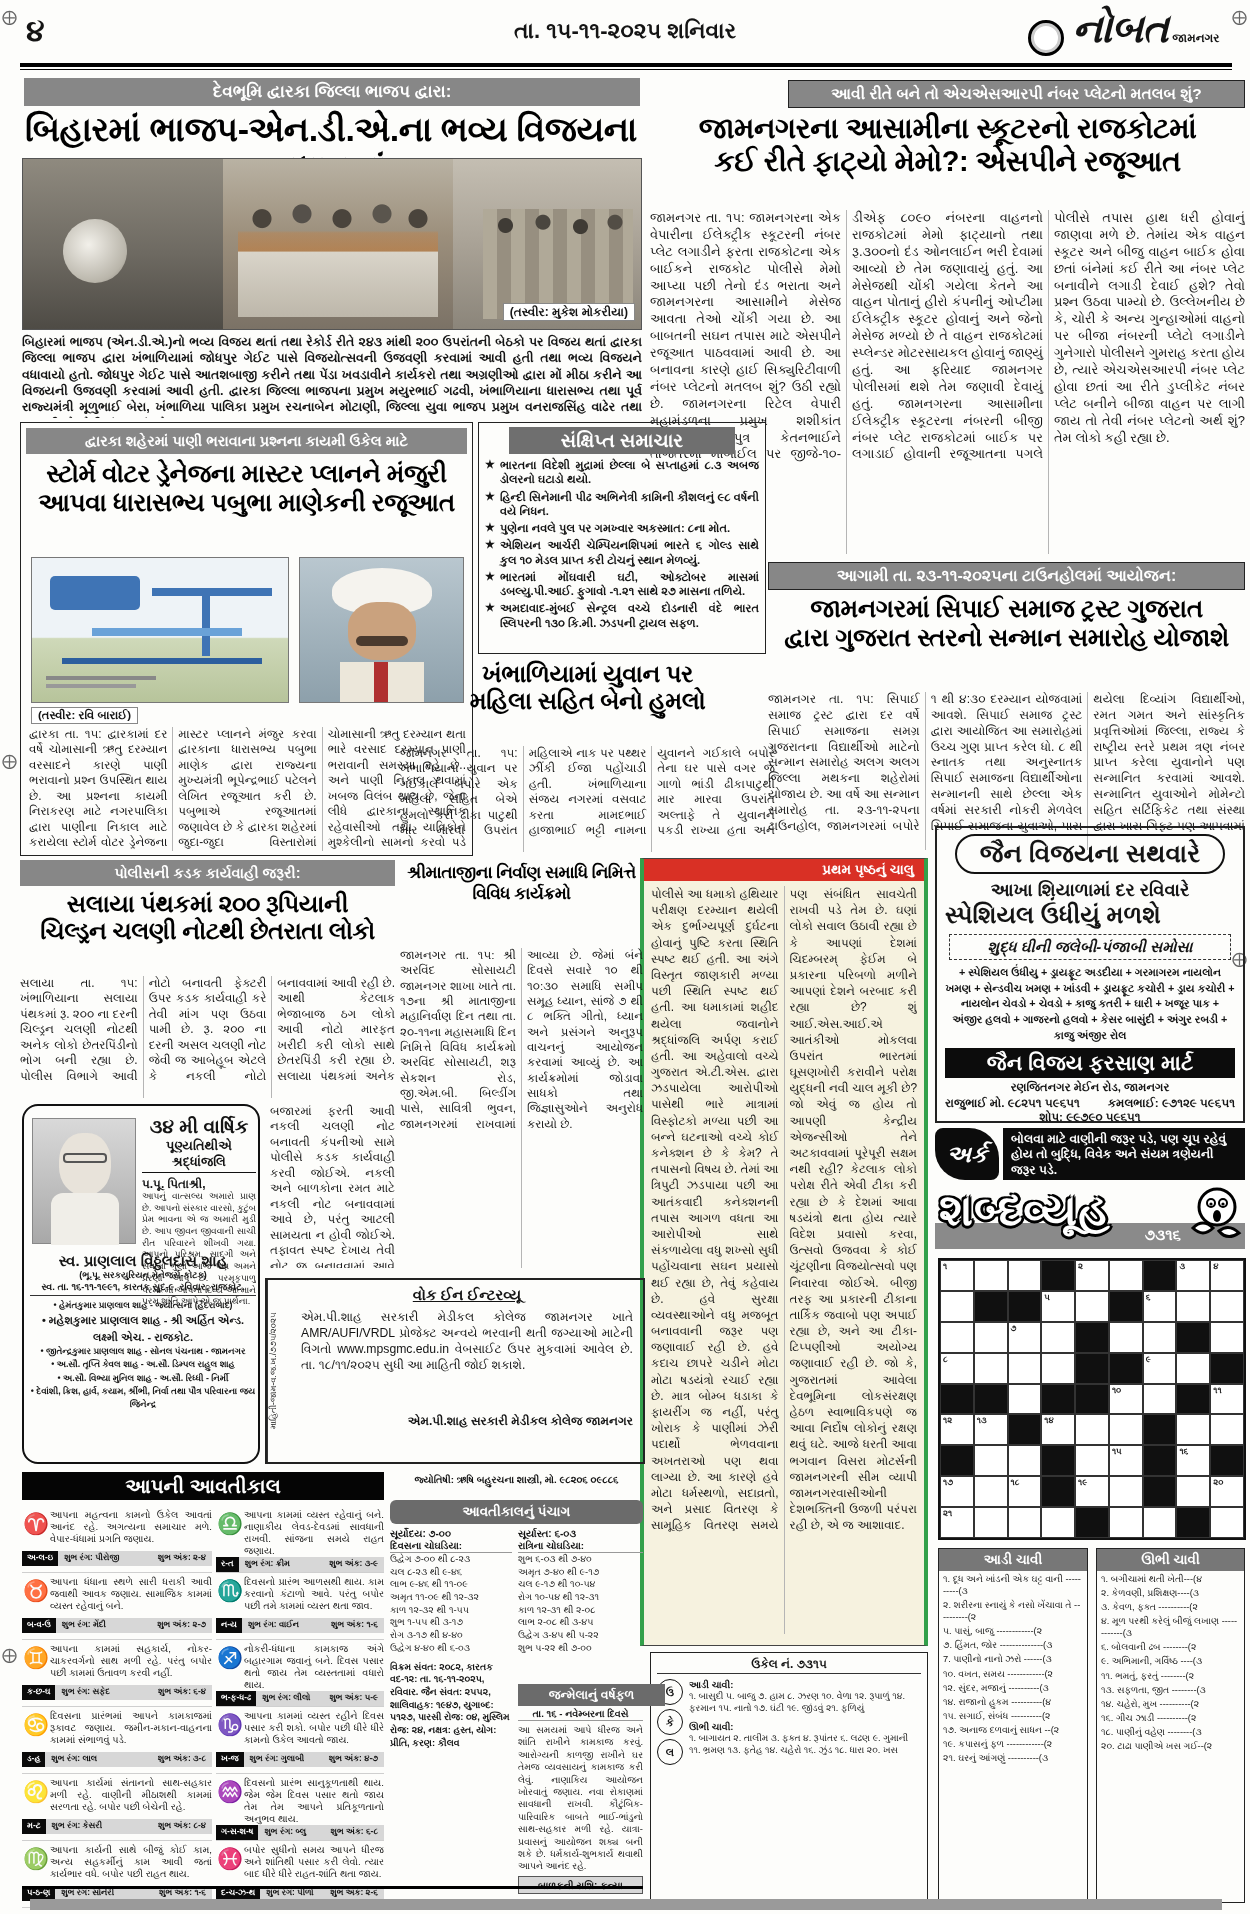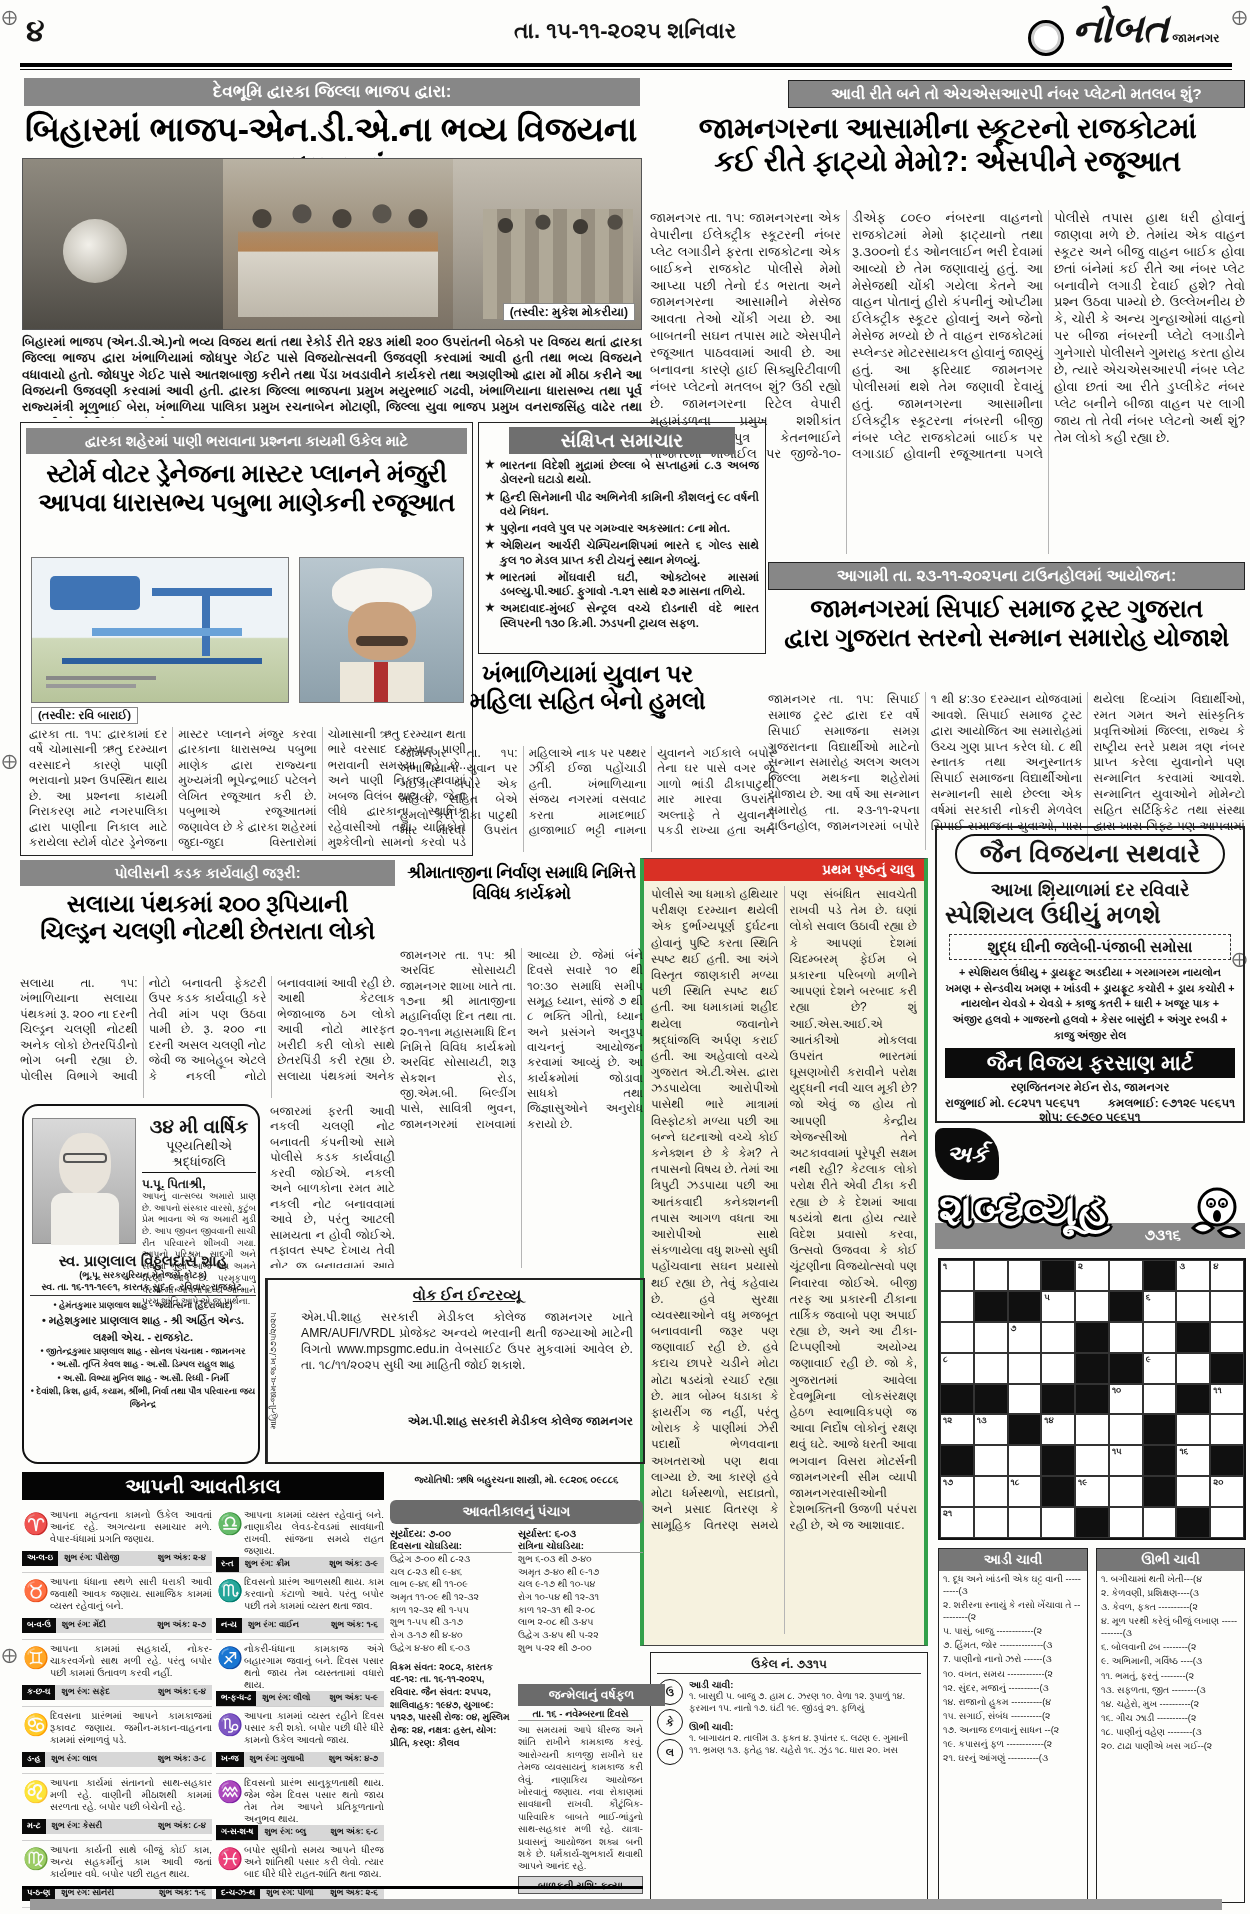--- a/index.html
+++ b/index.html
@@ -188,21 +188,21 @@
   <div class="abs bt" style="left:270px;top:1104px;width:125px;height:164px;font-size:11.9px;">બજારમાં ફરતી આવી નકલી ચલણી નોટ બનાવતી કંપનીઓ સામે પોલીસે કડક કાર્યવાહી કરવી જોઈએ. નકલી અને બાળકોના રમત માટે નકલી નોટ બનાવવામાં આવે છે, પરંતુ આટલી સામયતા ન હોવી જોઈએ. તફાવત સ્પષ્ટ દેખાય તેવી નોટ જ બનાવવામાં આવે તો કોઈને વાંધો હોઈ શકે નહીં. આવા લોકો સામે પોલીસે ત્વરિત યોગ્ય કાર્યવાહી કરવી જોઈએ તેવી ઉગ્ર માગણી ઉઠવા પામી છે.</div>
 
   <div class="abs" style="left:22px;top:1104px;width:238px;height:360px;border:2px solid #111;border-radius:16px;overflow:hidden;">
     <div class="abs" style="left:8px;top:12px;width:104px;height:126px;background:linear-gradient(180deg,#d9d9d9,#a8a8a8);border:1px solid #888;">
       <div class="abs" style="left:26px;top:14px;width:52px;height:62px;background:#e8e3da;border-radius:45%;"></div>
       <div class="abs" style="left:30px;top:34px;width:44px;height:10px;border:2px solid #555;border-radius:4px;background:transparent;"></div>
       <div class="abs" style="left:18px;top:74px;width:68px;height:52px;background:#f0eee8;border-radius:12px 12px 0 0;"></div>
     </div>
     <div class="abs" style="left:118px;top:10px;width:114px;text-align:center;">
       <div style="font-size:19px;font-weight:bold;">૩૪ મી વાર્ષિક</div>
-      <div style="font-size:13px;font-weight:normal;border-bottom:1.5px solid #111;padding-bottom:2px;">પૂણ્યતિથીએ શ્રદ્ધાંજલિ</div>
+      <div style="font-size:13px;font-weight:bold;border-bottom:1.5px solid #111;padding-bottom:2px;">પૂણ્યતિથીએ શ્રદ્ધાંજલિ</div>
       <div style="font-size:12px;font-weight:bold;text-align:left;margin-top:4px;">પ.પૂ. પિતાશ્રી,</div>
       <div class="bt" style="font-size:9px;line-height:1.3;">આપનું વાત્સલ્ય અમારો પ્રાણ છે. આપનો સંસ્કાર વારસો, કુટુંબ પ્રેમ ભાવના એ જ અમારી મુડી છે. આપ જીવન જીવવાની સાચી રીત પરિવારને શીખવી ગયા. આપનો પરિશ્રમ, સાદગી અને સેવાના ગુણો આજે પણ અમને પ્રેરણા આપે છે. પરમકૃપાળુ પરમાત્મા આપના દિવ્ય આત્માને પરમ શાંતિ આપે એ જ પ્રાર્થના.</div>
     </div>
     <div style="position:absolute;left:6px;top:146px;width:226px;text-align:center;">
       <div style="font-size:15px;font-weight:bold;">સ્વ. પ્રાણલાલ વિઠ્ઠલદાસ શાહ</div>
       <div style="font-size:9px;font-weight:bold;">(ભૂ.પૂ. સરકયુરિયન મેનેજર્સ-કોટક)</div>
       <div style="font-size:9.5px;font-weight:bold;border-bottom:1px solid #333;padding-bottom:2px;">સ્વ. તા. ૧૬-૧૧-૧૯૯૧, કારતક સુદ-૯, રવિવાર, રાજકોટ.</div>
       <div id="obituary-family" style="text-align:center;margin-top:3px;">
           <div style="font-size: 8.8px; line-height: 1.5; font-weight: 600;">• હેમંતકુમાર પ્રાણલાલ શાહ - જ્યોત્સના (હૈદરાબાદ)</div>
           <div style="font-size: 11px; line-height: 1.5; font-weight: 600;">• મહેશકુમાર પ્રાણલાલ શાહ - શ્રી અર્હિત એન્ડ. લક્ષ્મી એચ. - રાજકોટ.</div>
@@ -223,33 +223,34 @@
       <div style="font-size:15px;font-weight:bold;text-align:center;text-decoration:underline;">વોક ઈન ઈન્ટરવ્યૂ</div>
       <div class="bt" style="font-size:12.2px;margin-top:6px;height:104px;">એમ.પી.શાહ સરકારી મેડીકલ કોલેજ જામનગર ખાતે AMR/AUFI/VRDL પ્રોજેક્ટ અન્વયે ભરવાની થતી જગ્યાઓ માટેની વિગતો www.mpsgmc.edu.in વેબસાઈટ ઉપર મુકવામાં આવેલ છે. તા. ૧૮/૧૧/૨૦૨૫ સુધી આ માહિતી જોઈ શકાશે.</div>
       <div style="font-size:12px;font-weight:bold;text-align:right;">એમ.પી.શાહ સરકારી મેડીકલ કોલેજ જામનગર</div>
     </div>
   </div>
 
   <div class="abs box" style="left:935px;top:826px;width:310px;height:297px;border-width:2px;padding:6px 8px;">
     <div class="pill" style="font-size:25px;padding:3px 0;margin:0 10px;">જૈન વિજયના સથવારે</div>
     <div style="font-size:18px;font-weight:bold;text-align:center;margin-top:6px;">આખા શિયાળામાં દર રવિવારે</div>
     <div style="font-size:24px;font-weight:bold;text-align:left;">સ્પેશિયલ ઉંધીયું મળશે</div>
-    <div class="dashbox" style="font-size:15px;padding:3px 0;margin:5px 4px;">શુદ્ધ ઘીની જલેબી-પંજાબી સમોસા</div>
+    <div class="dashbox" style="font-size:15px;padding:3px 0;margin:5px 4px;font-style:italic;">શુદ્ધ ઘીની જલેબી-પંજાબી સમોસા</div>
     <div style="font-size:10.8px;font-weight:bold;text-align:center;line-height:1.45;">+ સ્પેશિયલ ઉંધીયુ + ડ્રાયફ્રૂટ અડદીયા + ગરમાગરમ નાયલોન ખમણ + સેન્ડવીચ ખમણ + ખાંડવી + ડ્રાયફ્રૂટ કચોરી + ડ્રાય કચોરી + નાયલોન ચેવડો + ચેવડો + કાજુ કતરી + ઘારી + ખજૂર પાક + અંજીર હલવો + ગાજરનો હલવો + કેસર બાસુંદી + અંગુર રબડી + કાજુ અંજીર રોલ</div>
     <div class="blackbar" style="font-size:21px;padding:3px 0;margin-top:5px;">જૈન વિજય ફરસાણ માર્ટ</div>
     <div style="font-size:11.5px;font-weight:bold;text-align:center;margin-top:3px;">રણજિતનગર મેઈન રોડ, જામનગર</div>
     <div style="font-size:11.8px;font-weight:bold;display:flex;justify-content:space-between;margin-top:2px;">
       <span>રાજુભાઈ મો. ૯૮૨૫૧ ૫૯૬૫૧</span>
       <span>કમલભાઈ: ૯૭૧૨૯ ૫૯૬૫૧</span>
     </div>
     <div style="font-size:11.8px;font-weight:bold;text-align:center;">શોપ: ૯૯૭૯૦ ૫૯૬૫૧</div>
   </div>
 
   <div class="abs" style="left:935px;top:1128px;width:310px;height:52px;display:flex;gap:4px;">
     <div style="width:64px;background:#0c0c0c;color:#fff;font-size:23px;font-weight:bold;display:flex;align-items:center;justify-content:center;border-radius:8px 30px 8px 30px;font-style:italic;">અર્ક</div>
+    <div style="flex:1;background:#0c0c0c;color:#fff;font-size:12.3px;font-weight:bold;padding:4px 8px;line-height:1.25;">બોલવા માટે વાણીની જરૂર પડે, પણ ચૂપ રહેવું હોય તો બુદ્ધિ, વિવેક અને સંયમ ત્રણેયની જરૂર પડે.</div>
   </div>
 
   <div class="abs" style="left:935px;top:1183px;width:310px;height:73px;">
     <div class="abs" style="left:0;top:40px;width:310px;height:26px;background:#8a8a8a;">
       <span style="position:absolute;right:64px;top:3px;color:#fff;font-weight:bold;font-size:15px;">૭૩૧૬</span>
     </div>
     <div class="abs xtitle" style="left:4px;top:2px;font-size:44px;">શબ્દવ્યૂહ</div>
     <svg class="abs" style="right:2px;top:0;" width="60" height="70" viewBox="0 0 60 70">
       <circle cx="34" cy="24" r="18" fill="#fff" stroke="#000" stroke-width="3"></circle>
       <circle cx="28" cy="20" r="4" fill="#fff" stroke="#000" stroke-width="2"></circle>

